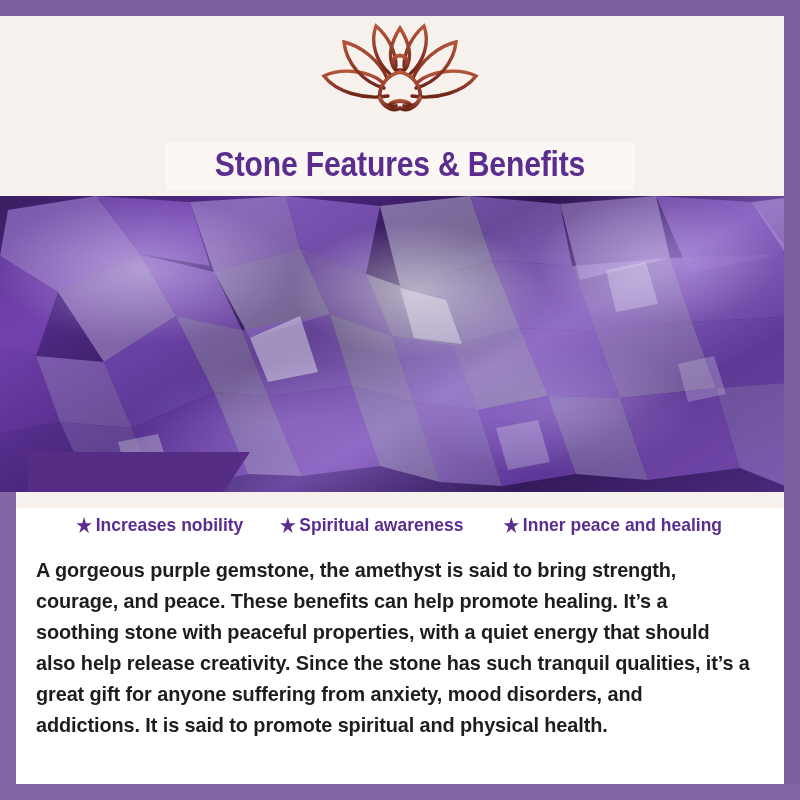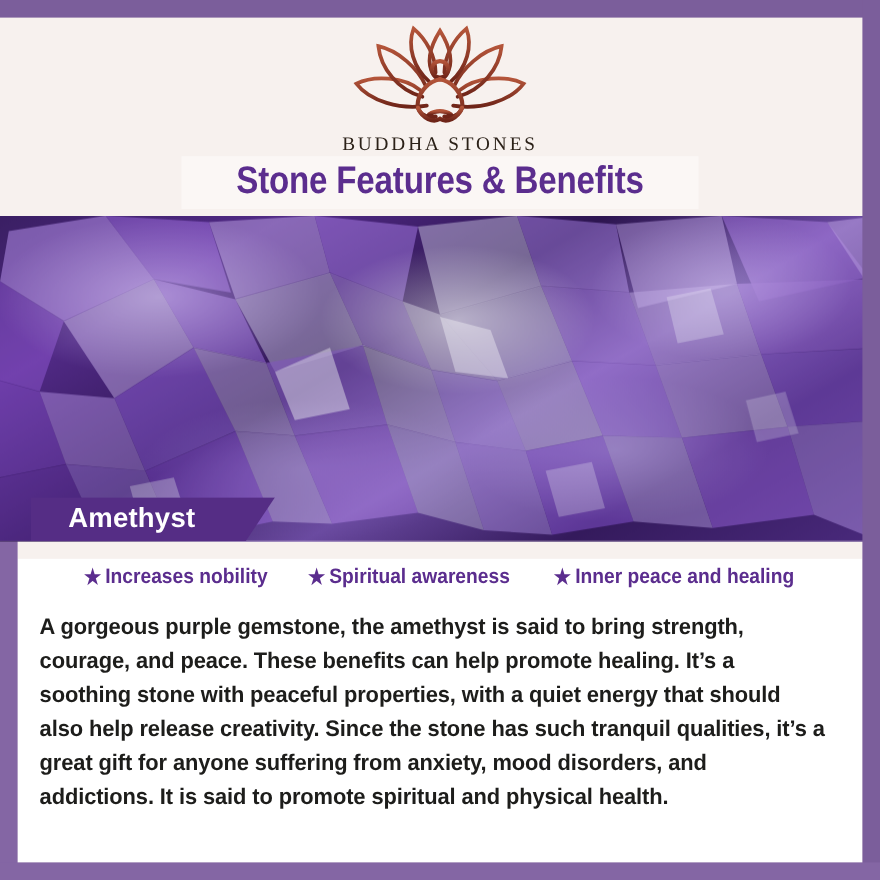--- a/index.html
+++ b/index.html
@@ -220,21 +220,20 @@
             <circle cx="90" cy="45" r="7.5"></circle>
 
             <path d="M90 54 C80 56 72 64 70 74 C68 84 76 90 86 88"></path>
             <path d="M90 54 C100 56 108 64 110 74 C112 84 104 90 94 88"></path>
 
             <path d="M70 80 C74 90 84 94 90 90 C96 94 106 90 110 80"></path>
             <path d="M80 86 C86 82 94 82 100 86"></path>
           </g>
         </svg>
       </span>
-      <div class="brand-name">BUDDHA STONES</div>
     </div>
   </div>
 
   <div class="title-band"></div>
   <div class="title-text">Stone Features &amp; Benefits</div>
 
   <div class="photo">
     <svg class="shard" style="left:0;top:0;" width="800" height="296" viewBox="0 0 800 296" aria-hidden="true">
       <g opacity="0.85">
         <polygon points="8,14 96,0 140,58 58,96 0,60" fill="#8d74c4" opacity="0.7"></polygon>
@@ -286,21 +285,20 @@
         <polygon points="400,92 446,104 462,148 414,142" fill="#f2f4f8" opacity="0.5"></polygon>
         <polygon points="118,246 158,238 172,282 130,290" fill="#dfe1ea" opacity="0.4"></polygon>
         <polygon points="606,74 646,66 658,108 616,116" fill="#e6e8f0" opacity="0.38"></polygon>
         <polygon points="496,232 538,224 550,266 508,274" fill="#dcdfe9" opacity="0.35"></polygon>
         <polygon points="678,168 714,160 726,198 688,206" fill="#e2e4ee" opacity="0.3"></polygon>
       </g>
     </svg>
   </div>
 
   <div class="amethyst-banner"></div>
-  <div class="amethyst-label">Amethyst</div>
 
   <div class="content">
     <div class="cream-strip"></div>
 
     <div class="benefits">
       <div class="benefit">
         <span class="star">★</span>
         <span>Increases nobility</span>
       </div>
       <div class="benefit">

